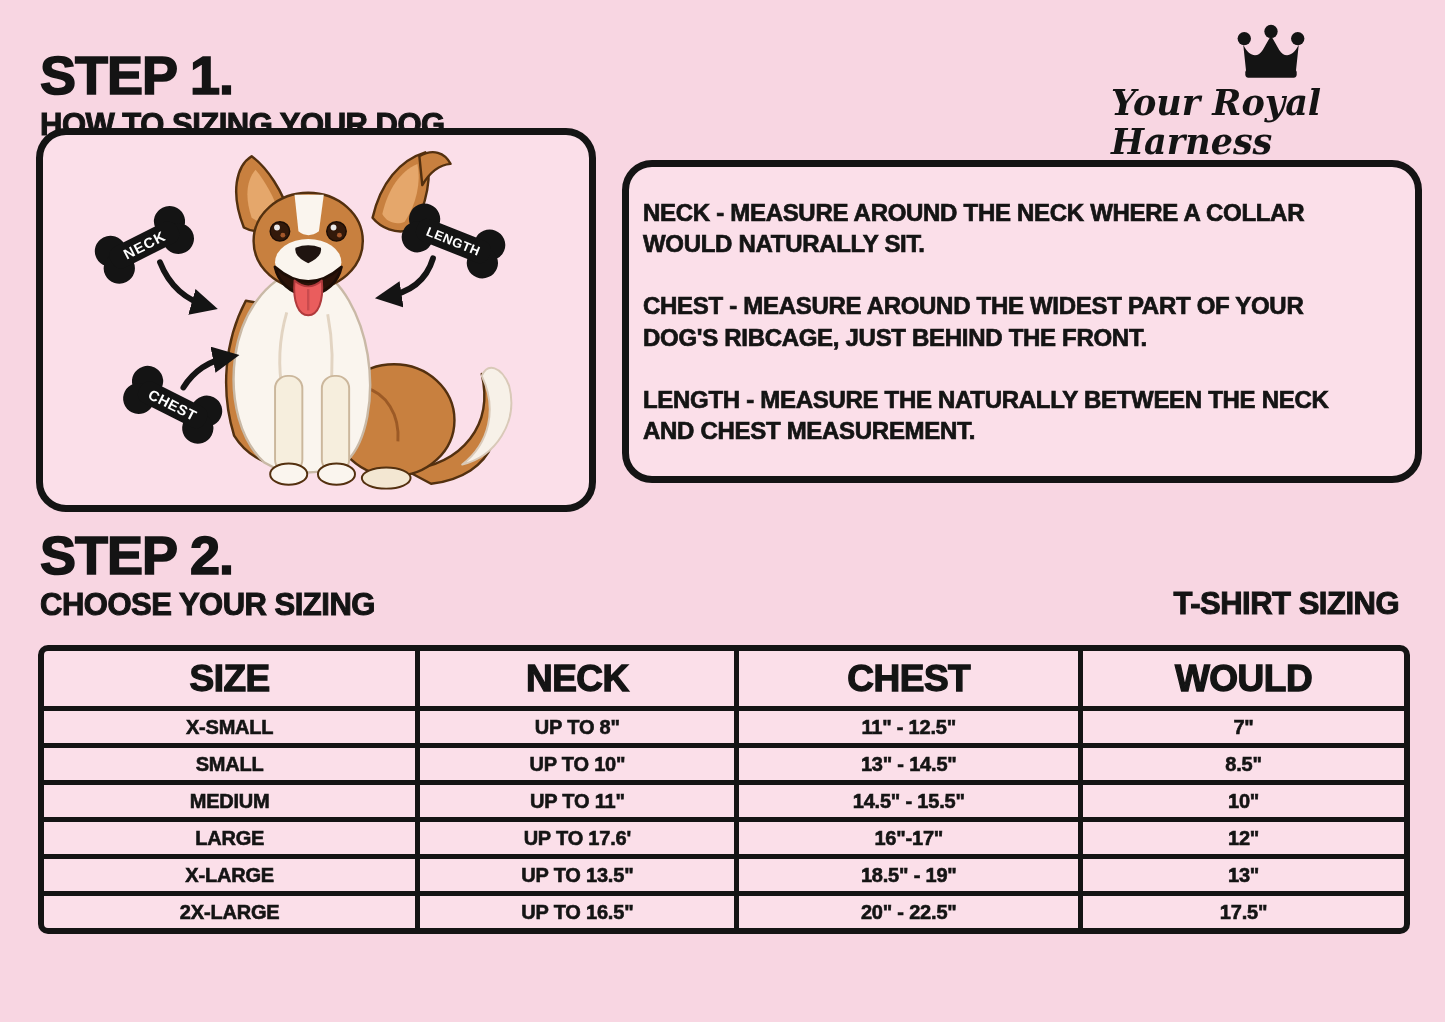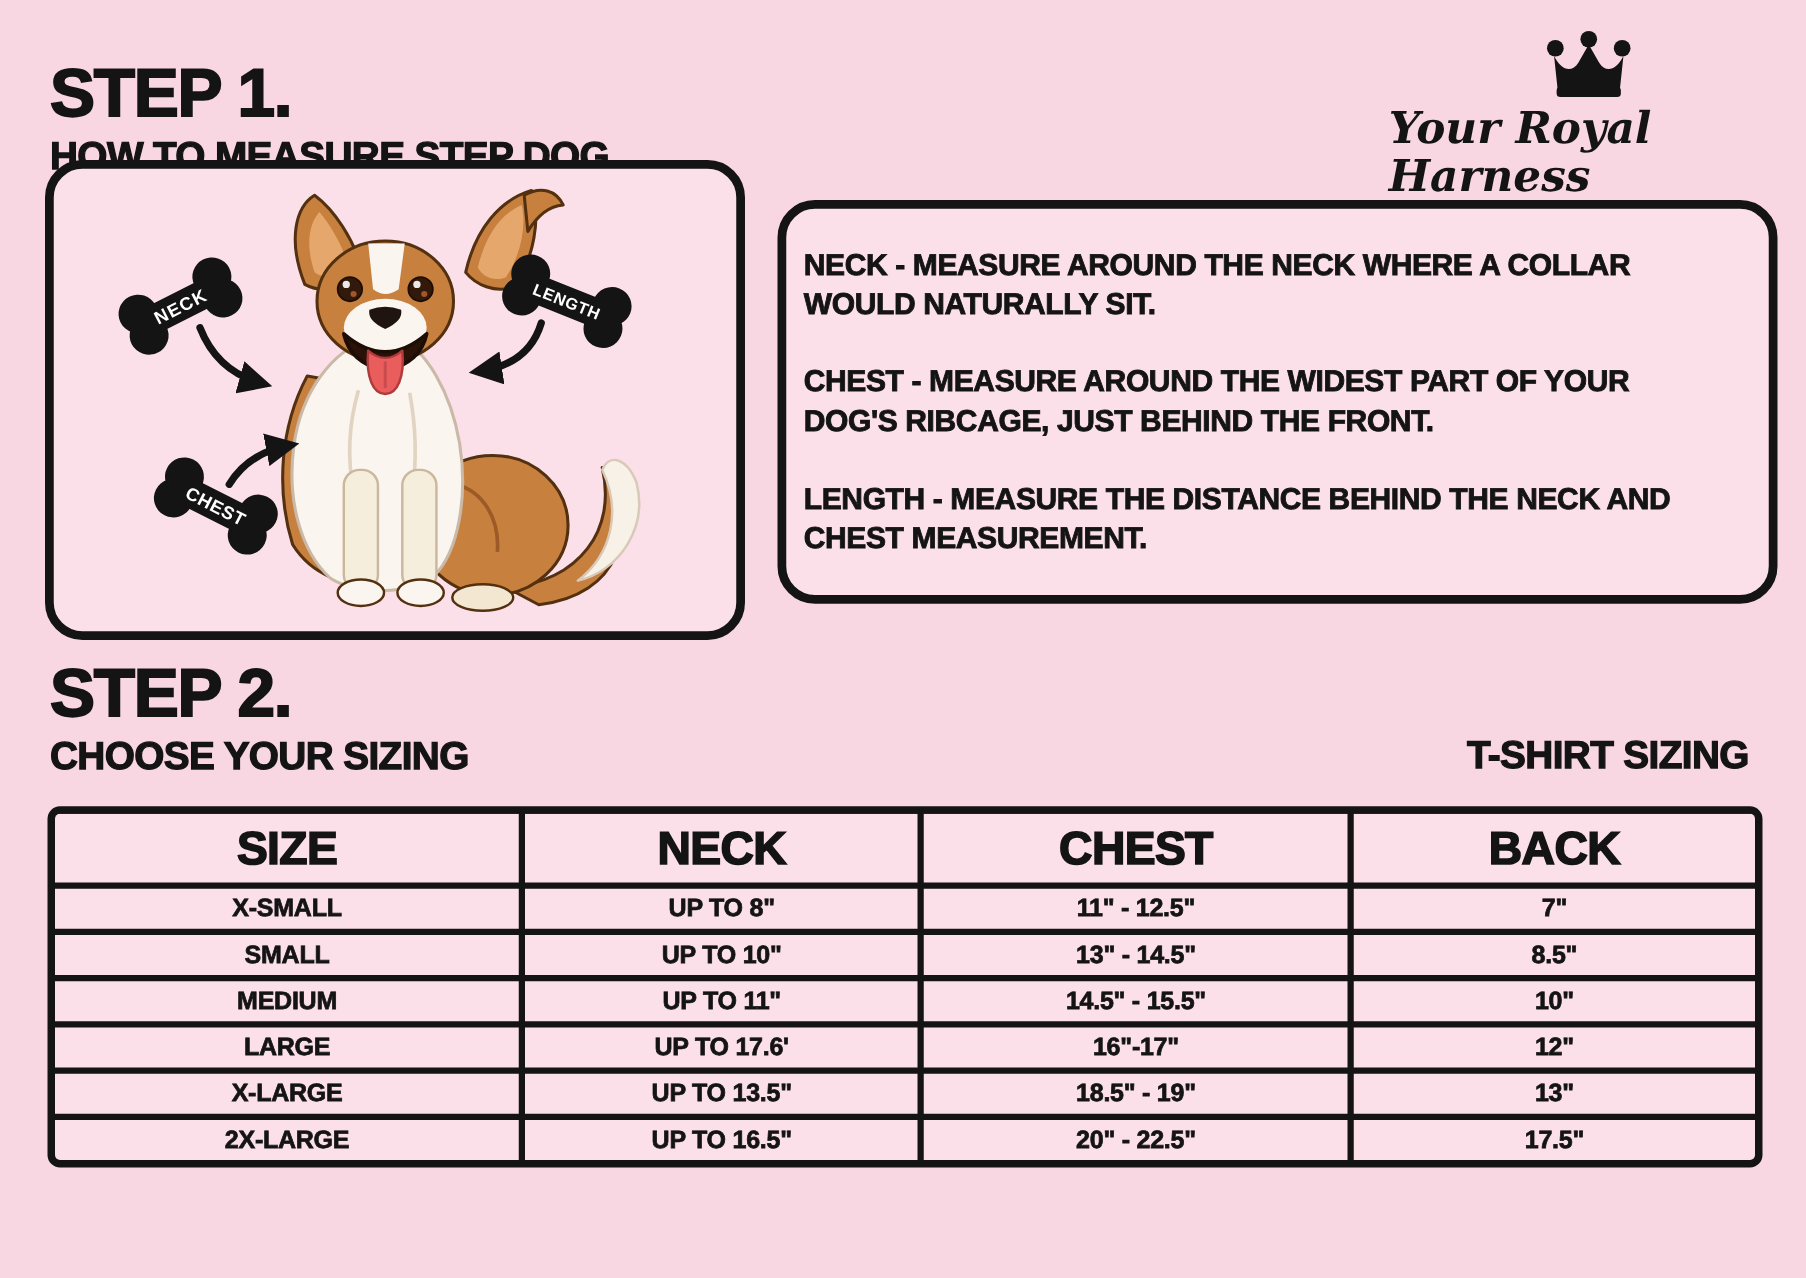--- a/index.html
+++ b/index.html
@@ -79,21 +79,21 @@
   }
   .row{display:contents;}
 </style>
 </head>
 <body>
 
 <div class="page">
 
   <div class="step-head" id="step1-head">
     <div class="step-title">STEP 1.</div>
-    <div class="step-sub">HOW TO MEASURE STEP DOG</div>
+    <div class="step-sub">HOW TO SIZING YOUR DOG</div>
   </div>
 
   <div class="logo">
     <svg width="74" height="58" viewBox="0 0 72 56" aria-hidden="true">
       <g fill="#141414">
         <circle cx="10" cy="14" r="6.5"></circle>
         <circle cx="36" cy="7" r="6.5"></circle>
         <circle cx="62" cy="14" r="6.5"></circle>
         <path d="M12 48 L9 20 C15 32 23 33 28 25 L36 11 L44 25 C49 33 57 32 63 20 L60 48 Z"></path>
         <rect x="11" y="44" width="50" height="8" rx="3"></rect>
@@ -192,35 +192,35 @@
         <path d="M120 132 Q134 168 170 178" marker-end="url(#ah)"></path>
         <path d="M400 128 Q390 162 350 168" marker-end="url(#ah)"></path>
         <path d="M144 262 Q160 236 192 230" marker-end="url(#ah)"></path>
       </g>
     </svg>
   </div>
 
   <div class="panel" id="info-box">
     <p>NECK - MEASURE AROUND THE NECK WHERE A COLLAR WOULD NATURALLY SIT.</p>
     <p>CHEST - MEASURE AROUND THE WIDEST PART OF YOUR DOG'S RIBCAGE, JUST BEHIND THE FRONT.</p>
-    <p>LENGTH - MEASURE THE DISTANCE BEHIND THE NECK AND CHEST MEASUREMENT.</p>
+    <p>LENGTH - MEASURE THE NATURALLY BETWEEN THE NECK AND CHEST MEASUREMENT.</p>
   </div>
 
   <div class="step-head" id="step2-head">
     <div class="step-title">STEP 2.</div>
     <div class="step-sub">CHOOSE YOUR SIZING</div>
   </div>
   <div id="tshirt-label">T-SHIRT SIZING</div>
 
   <div class="size-table">
     <div class="row">
       <div class="cell th">SIZE</div>
       <div class="cell th">NECK</div>
       <div class="cell th">CHEST</div>
-      <div class="cell th">BACK</div>
+      <div class="cell th">WOULD</div>
     </div>
     <div class="row">
       <div class="cell td">X-SMALL</div>
       <div class="cell td">UP TO 8"</div>
       <div class="cell td">11" - 12.5"</div>
       <div class="cell td">7"</div>
     </div>
     <div class="row">
       <div class="cell td">SMALL</div>
       <div class="cell td">UP TO 10"</div>

